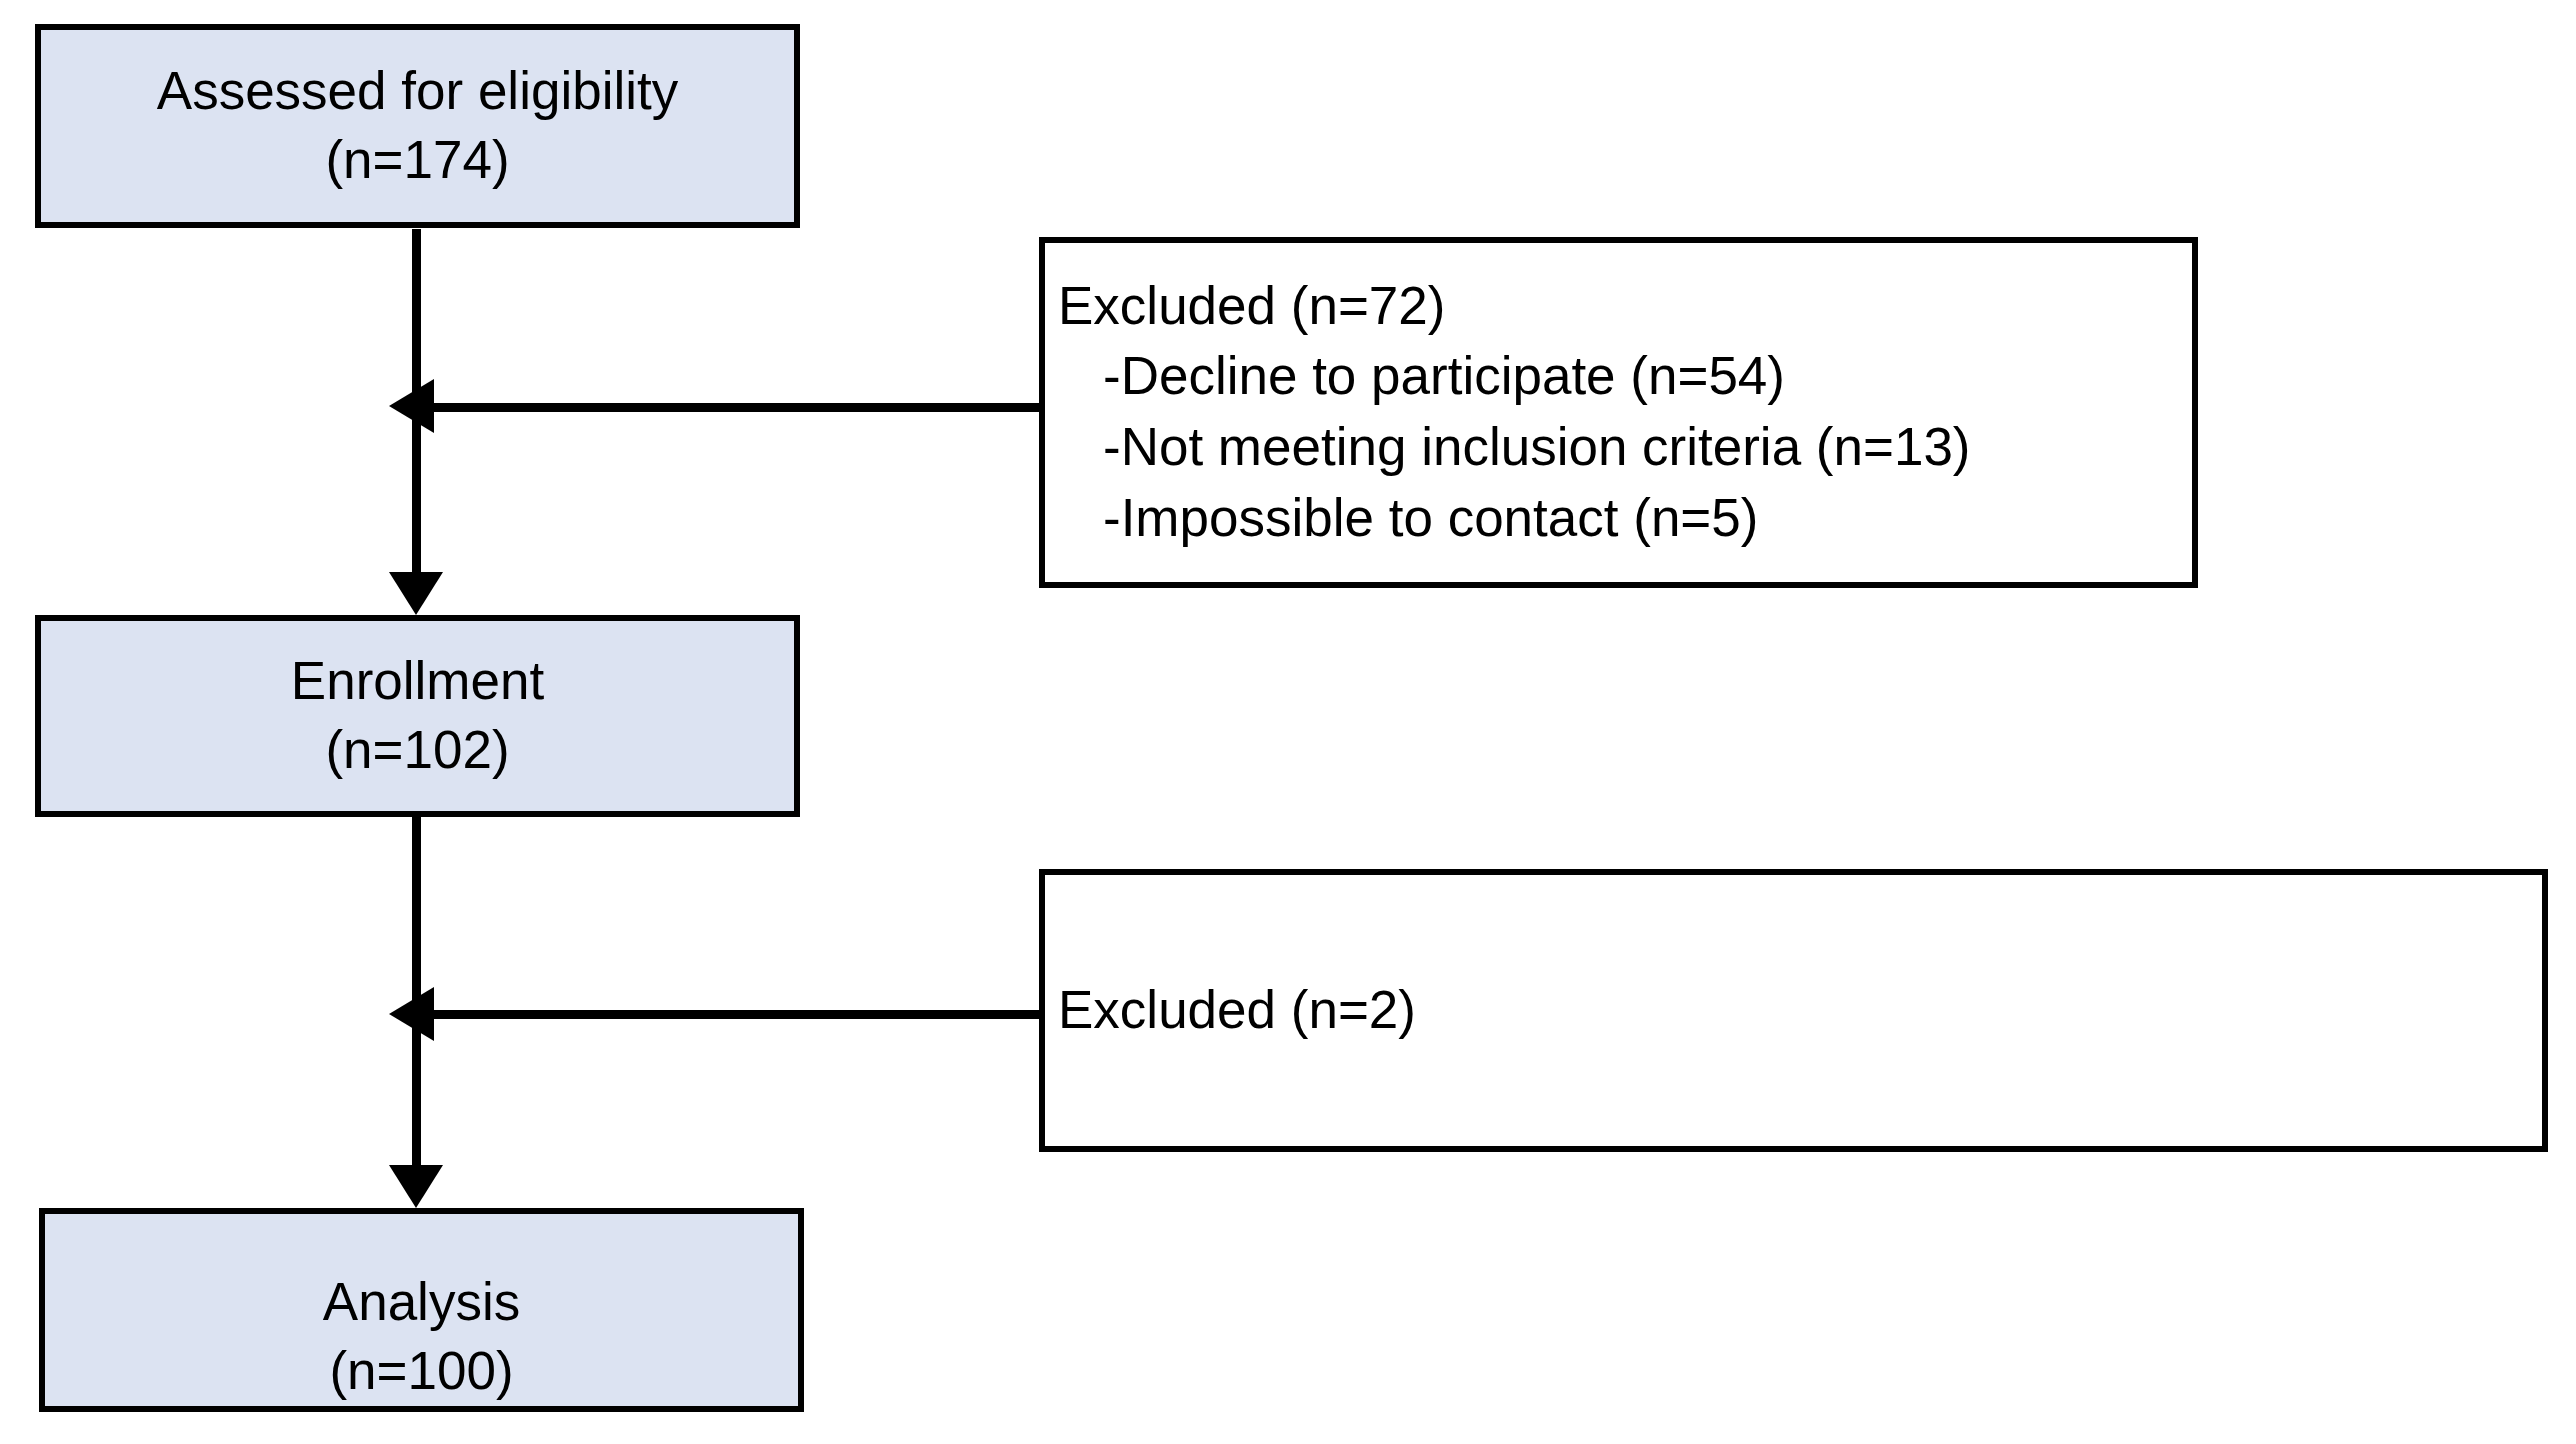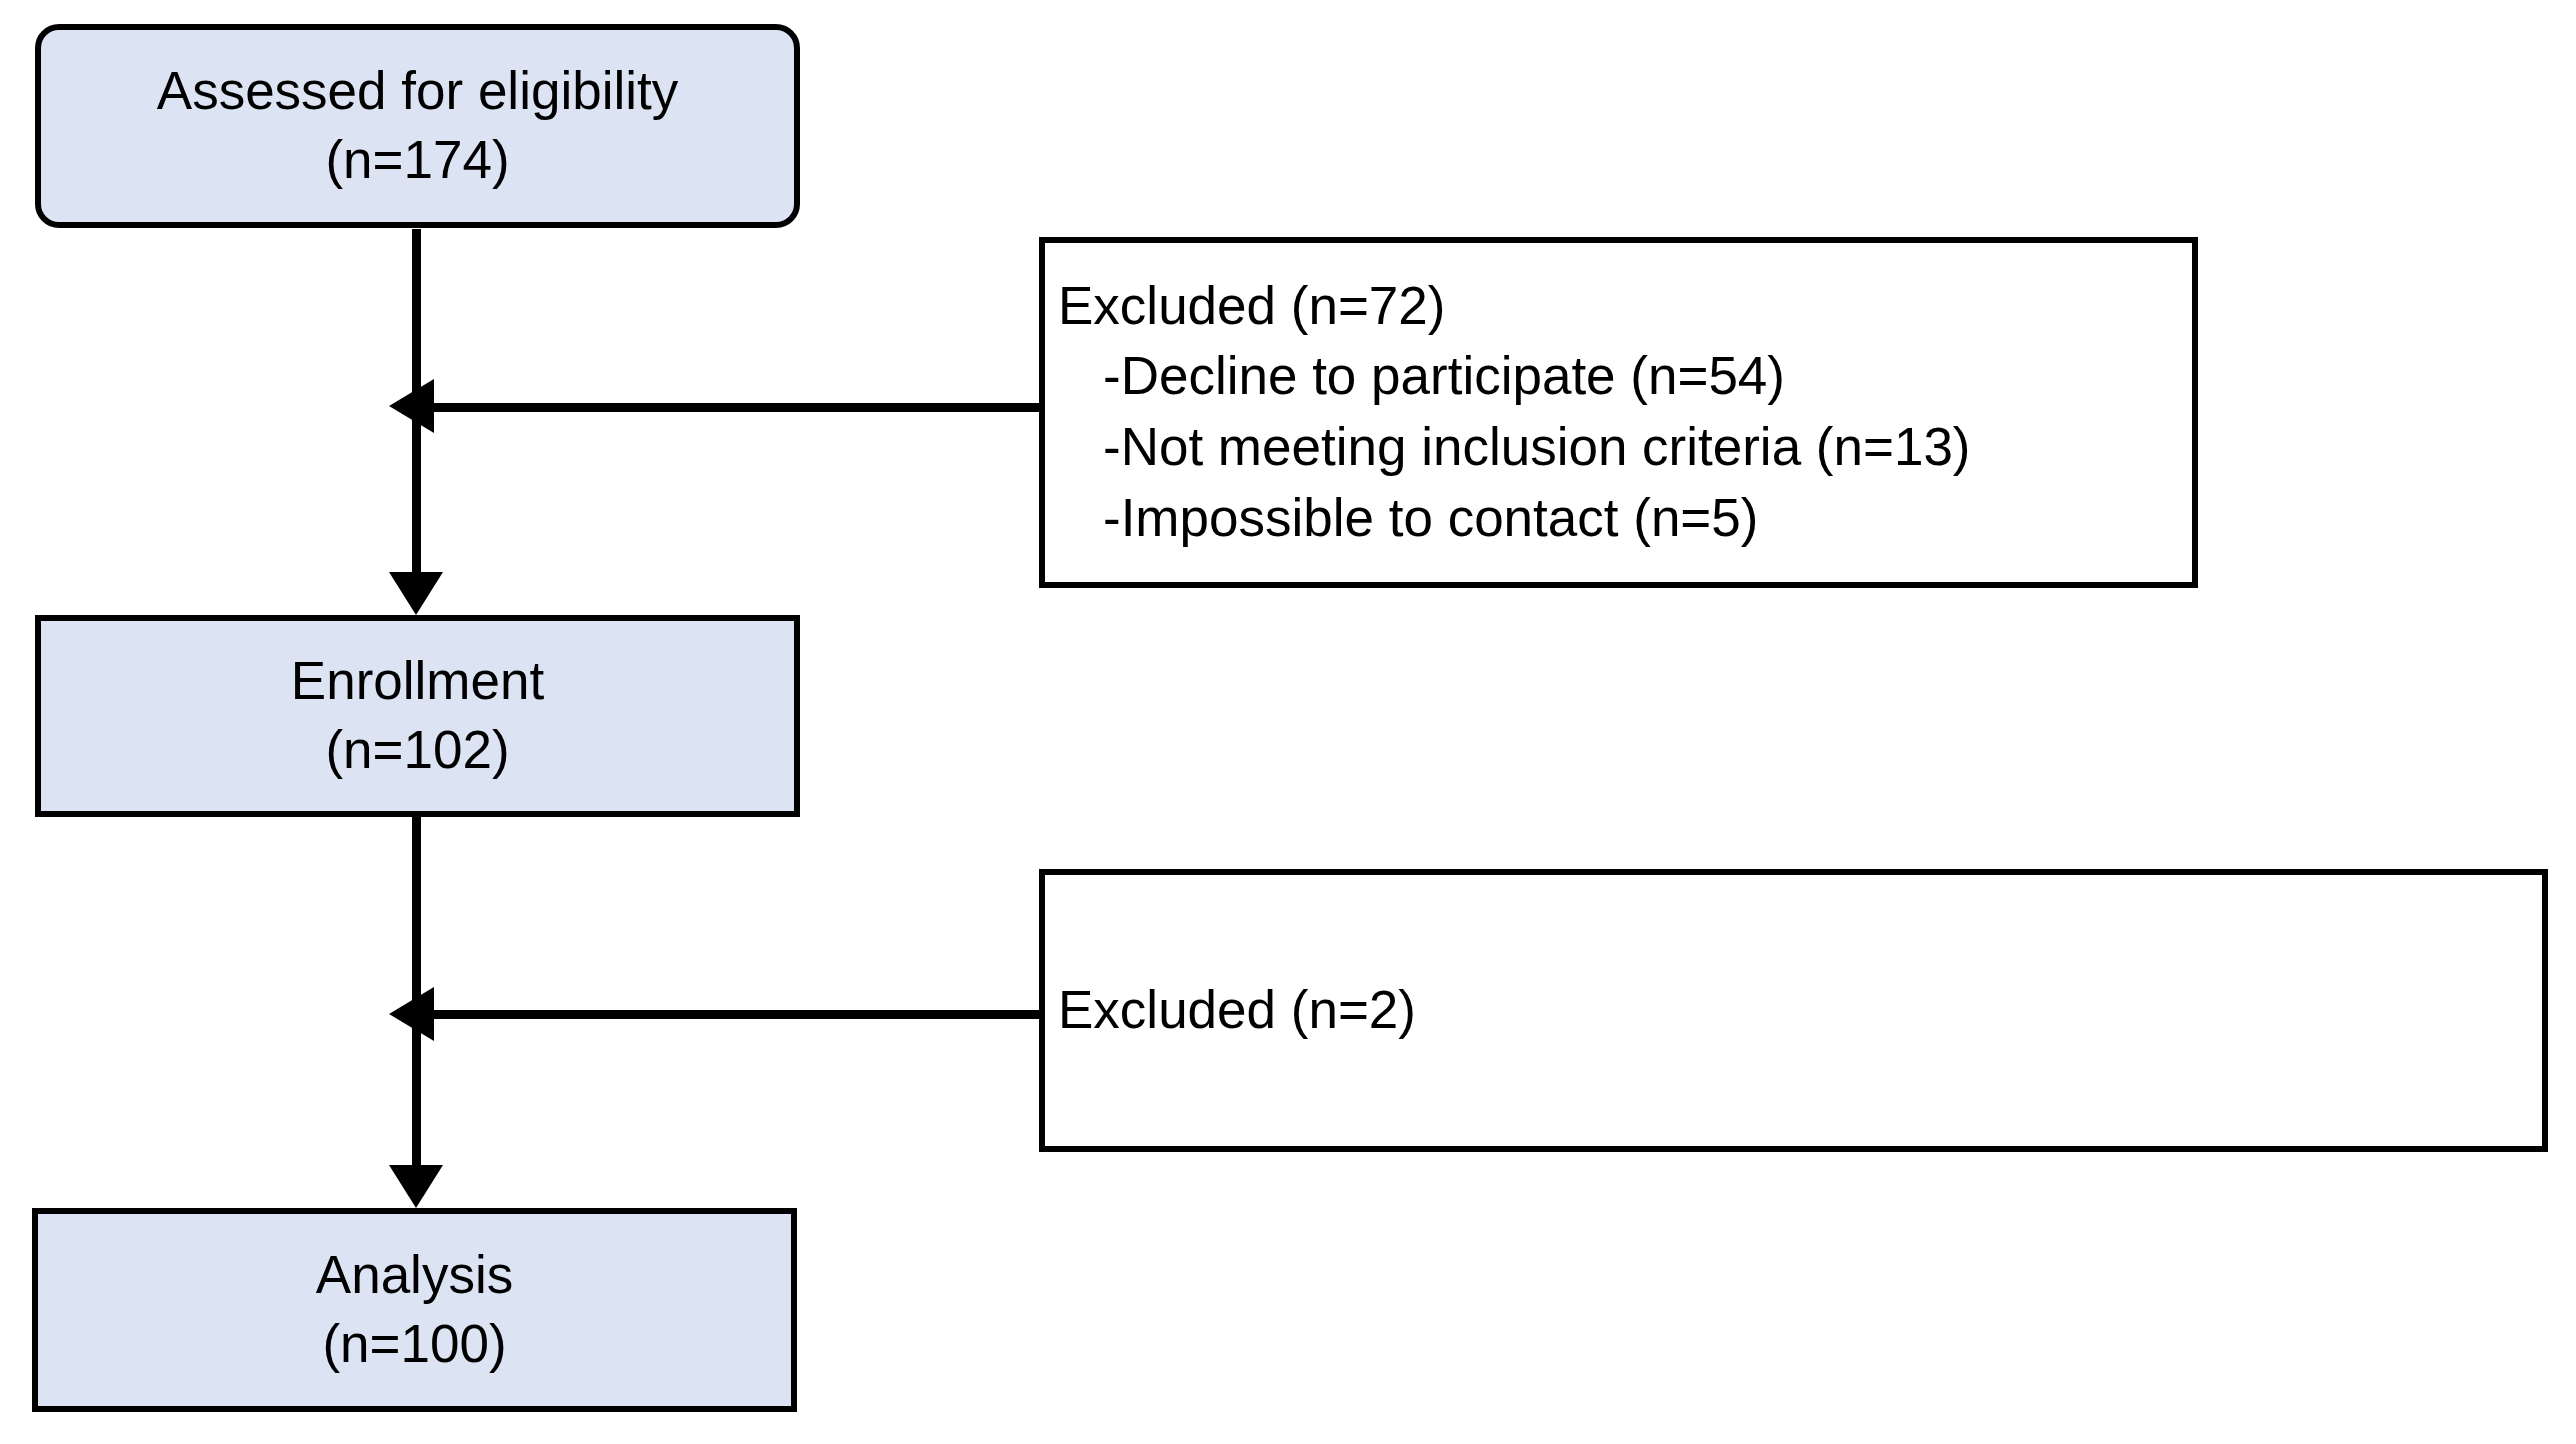--- a/index.html
+++ b/index.html
@@ -96,21 +96,21 @@
     border-top: 27px solid transparent;
     border-bottom: 27px solid transparent;
     border-right: 45px solid #000000;
   }
 </style>
 </head>
 <body>
 
 <div id="canvas">
 
-  <div class="node stage" style="left:35px; top:24px; width:765px; height:204px;border-radius:24px;">
+  <div class="node stage" style="left:35px; top:24px; width:765px; height:204px;">
     <div class="node-line">Assessed for eligibility</div>
     <div class="node-line">(n=174)</div>
   </div>
 
   <div class="vline" style="left:412px; top:229px; height:343px;"></div>
   <div class="arrow-down" style="left:389px; top:572px;"></div>
 
   <div class="node exclusion" style="left:1039px; top:237px; width:1159px; height:351px;">
     <div class="excl-head">Excluded (n=72)</div>
     <ul class="excl-list">
@@ -131,19 +131,19 @@
   <div class="vline" style="left:412px; top:817px; height:348px;"></div>
   <div class="arrow-down" style="left:389px; top:1165px;"></div>
 
   <div class="node exclusion" style="left:1039px; top:869px; width:1509px; height:283px;">
     <div class="excl-head">Excluded (n=2)</div>
   </div>
 
   <div class="hline" style="left:432px; top:1010px; width:609px;"></div>
   <div class="arrow-left" style="left:389px; top:987px;"></div>
 
-  <div class="node stage" style="left:32px; top:1208px; width:765px; height:204px;">
+  <div class="node stage" style="left:39px; top:1208px; width:765px; height:204px;justify-content:flex-end;">
     <div class="node-line">Analysis</div>
     <div class="node-line">(n=100)</div>
   </div>
 
 </div>
 
 
 </body></html>

